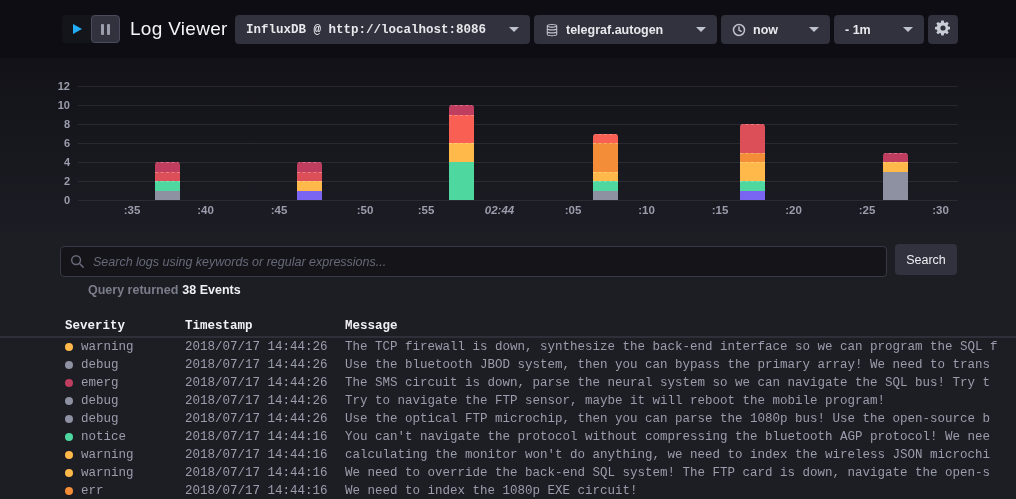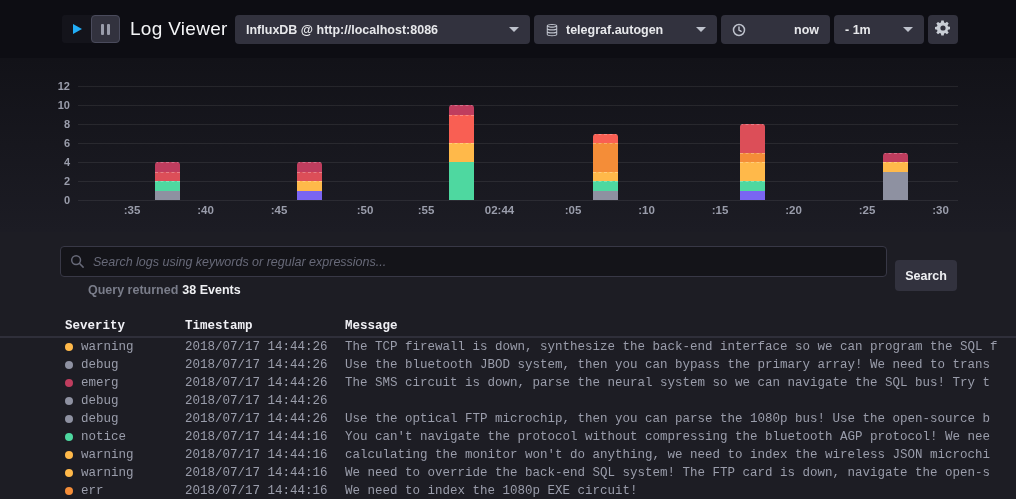--- a/index.html
+++ b/index.html
@@ -19,23 +19,23 @@
   .pause-icon{display:flex;gap:3px;}
   .pause-icon i{display:block;width:3px;height:11px;background:#9a9dab;border-radius:1px;}
   .title{position:absolute;left:130px;top:29px;transform:translateY(-50%);
          font-size:19px;font-weight:400;color:#f4f5f7;letter-spacing:.3px;white-space:nowrap;}
   .dd{position:absolute;top:15px;height:29px;background:#32323e;border-radius:4px;
       display:flex;align-items:center;box-sizing:border-box;padding:0 11px;cursor:pointer;
       color:#e7e8eb;font-size:12.5px;font-weight:bold;white-space:nowrap;}
   .dd .caret{margin-left:auto;width:0;height:0;border-left:5px solid transparent;
              border-right:5px solid transparent;border-top:5px solid #bec2cc;}
   .dd .ic{margin-right:7px;display:flex;}
-  .dd-source{left:235px;width:295px;}
+  .dd-source{left:235px;width:295px;font-family:Liberation Mono, monospace;}
   .dd-db{left:534px;width:183px;}
-  .dd-time{left:721px;width:109px;gap:41px;}
+  .dd-time{left:721px;width:109px;}
   .dd-range{left:834px;width:90px;}
   .gear-btn{position:absolute;left:928px;top:15px;width:30px;height:29px;background:#32323e;
             border-radius:4px;display:flex;align-items:center;justify-content:center;cursor:pointer;}
 
   
   .chart{position:absolute;top:58px;left:0;width:1016px;height:174px;
          background:linear-gradient(180deg,#121218 0%,#1c1c24 100%);}
   .gridline{position:absolute;left:78px;width:880px;height:1px;background:rgba(255,255,255,.08);}
   .ylabel{position:absolute;left:28px;width:42px;text-align:right;font-size:11px;font-weight:bold;
           color:#9a9dab;height:14px;line-height:14px;}
@@ -48,22 +48,22 @@
 
   
   .bottom{position:absolute;top:232px;left:0;width:1016px;height:267px;background:#1d1d24;overflow:hidden;}
   .search-wrap{position:absolute;left:60px;top:14px;width:827px;height:31px;}
   .search-wrap svg{position:absolute;left:10px;top:8px;}
   .search-input{width:100%;height:100%;box-sizing:border-box;background:#141419;
         border:1px solid #383846;border-radius:4px;color:#bec2cc;font-style:italic;
         font-size:12.5px;padding:0 10px 0 32px;outline:none;
         font-family:"Liberation Sans",sans-serif;}
   .search-input::placeholder{color:#676978;font-style:italic;}
-  .search-btn{position:absolute;left:895px;top:28px;width:62px;height:31px;background:#32323e;
-        border:none;border-radius:4px;color:#eeeff2;font-weight:bold;font-size:12.5px;
+  .search-btn{position:absolute;left:895px;top:12px;width:62px;height:31px;background:#32323e;
+        border:none;border-radius:4px;color:#eeeff2;font-weight:normal;font-size:12.5px;
         cursor:pointer;font-family:"Liberation Sans",sans-serif;}
   .summary{position:absolute;left:88px;top:51px;font-size:12.5px;font-weight:bold;color:#7a7d8a;}
   .summary b{color:#eeeff2;margin-left:4px;}
 
   .logtable{position:absolute;top:86px;left:0;width:1016px;
             font-family:Liberation Mono, monospace;font-size:12.5px;}
   .thead{display:flex;height:18px;line-height:16px;padding-left:65px;
          border-bottom:2px solid #2f2f3a;color:#f0f0f5;font-weight:bold;}
   .th-sev{width:120px;}.th-ts{width:160px;}.th-msg{flex:1;}
   .lrow{display:flex;align-items:center;height:18px;padding-left:65px;color:#9a9dab;
@@ -145,21 +145,21 @@
       <div class="ylabel" style="top: 59px;">8</div>
       <div class="gridline" style="top: 47px;"></div>
       <div class="ylabel" style="top: 40px;">10</div>
       <div class="gridline" style="top: 28px;"></div>
       <div class="ylabel" style="top: 21px;">12</div>
       <div class="xlabel" style="left: 100px;">:35</div>
       <div class="xlabel" style="left: 173.5px;">:40</div>
       <div class="xlabel" style="left: 247px;">:45</div>
       <div class="xlabel" style="left: 333px;">:50</div>
       <div class="xlabel" style="left: 394px;">:55</div>
-      <div class="xlabel" style="left: 467.5px;">02:44</div>
+      <div class="xlabel" style="left: 467.5px; font-style: italic;">02:44</div>
       <div class="xlabel" style="left: 541px;">:05</div>
       <div class="xlabel" style="left: 614.5px;">:10</div>
       <div class="xlabel" style="left: 688px;">:15</div>
       <div class="xlabel" style="left: 761.5px;">:20</div>
       <div class="xlabel" style="left: 835px;">:25</div>
       <div class="xlabel" style="left: 908.5px;">:30</div>
       <div class="bar" style="left: 154.78px;">
         <div class="seg" style="height: 9.5px; background: rgb(142, 145, 161);"></div>
         <div class="seg" style="height: 9.5px; background: rgb(78, 216, 160);"></div>
         <div class="seg" style="height: 9.5px; background: rgb(220, 78, 88);"></div>
@@ -242,20 +242,21 @@
             </div>
             <div class="cell-ts">2018/07/17 14:44:26</div>
             <div class="cell-msg">The SMS circuit is down, parse the neural system so we can navigate the SQL bus! Try t</div>
           </div>
           <div class="lrow">
             <div class="cell-sev">
               <div class="dot" style="background: rgb(142, 145, 161);"></div>
               <span>debug</span>
             </div>
             <div class="cell-ts">2018/07/17 14:44:26</div>
+            <div class="cell-msg">Try to navigate the FTP sensor, maybe it will reboot the mobile program!</div>
           </div>
           <div class="lrow">
             <div class="cell-sev">
               <div class="dot" style="background: rgb(142, 145, 161);"></div>
               <span>debug</span>
             </div>
             <div class="cell-ts">2018/07/17 14:44:26</div>
             <div class="cell-msg">Use the optical FTP microchip, then you can parse the 1080p bus! Use the open-source b</div>
           </div>
           <div class="lrow">

